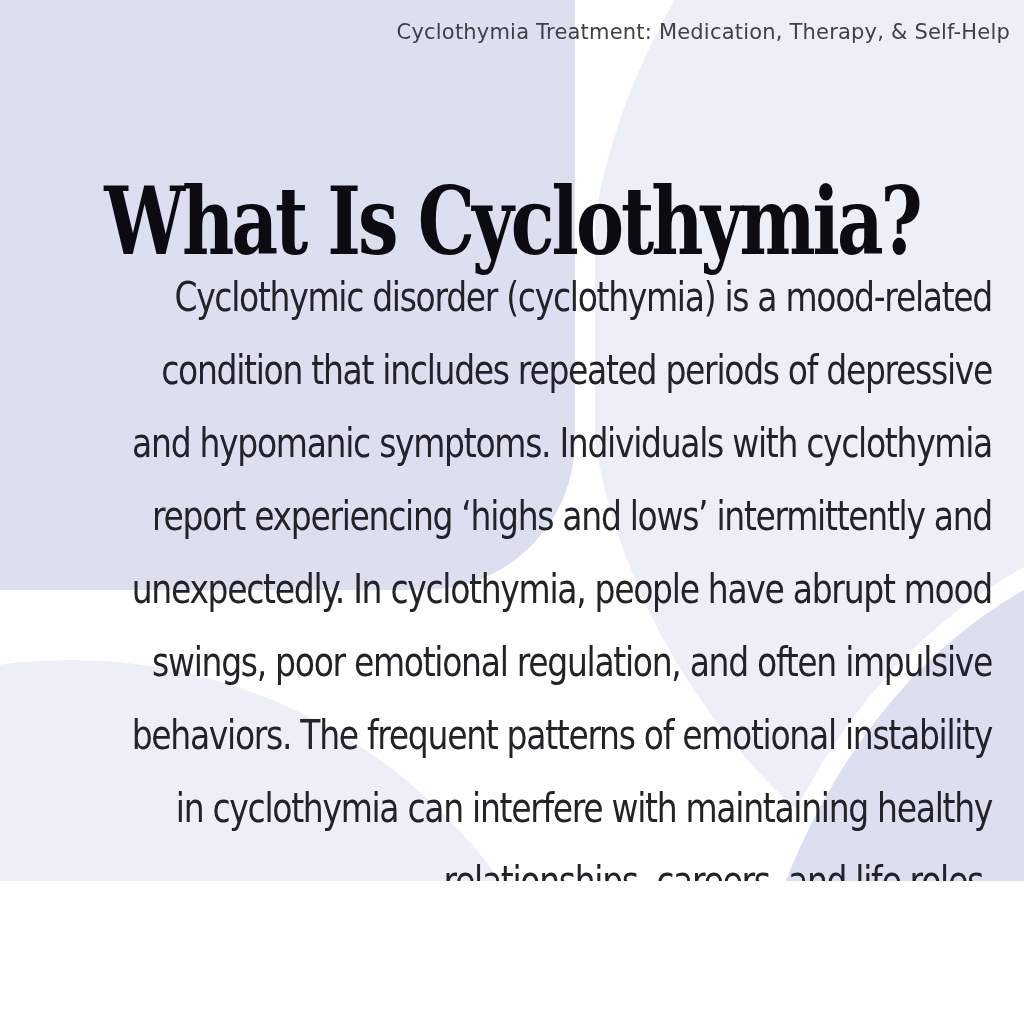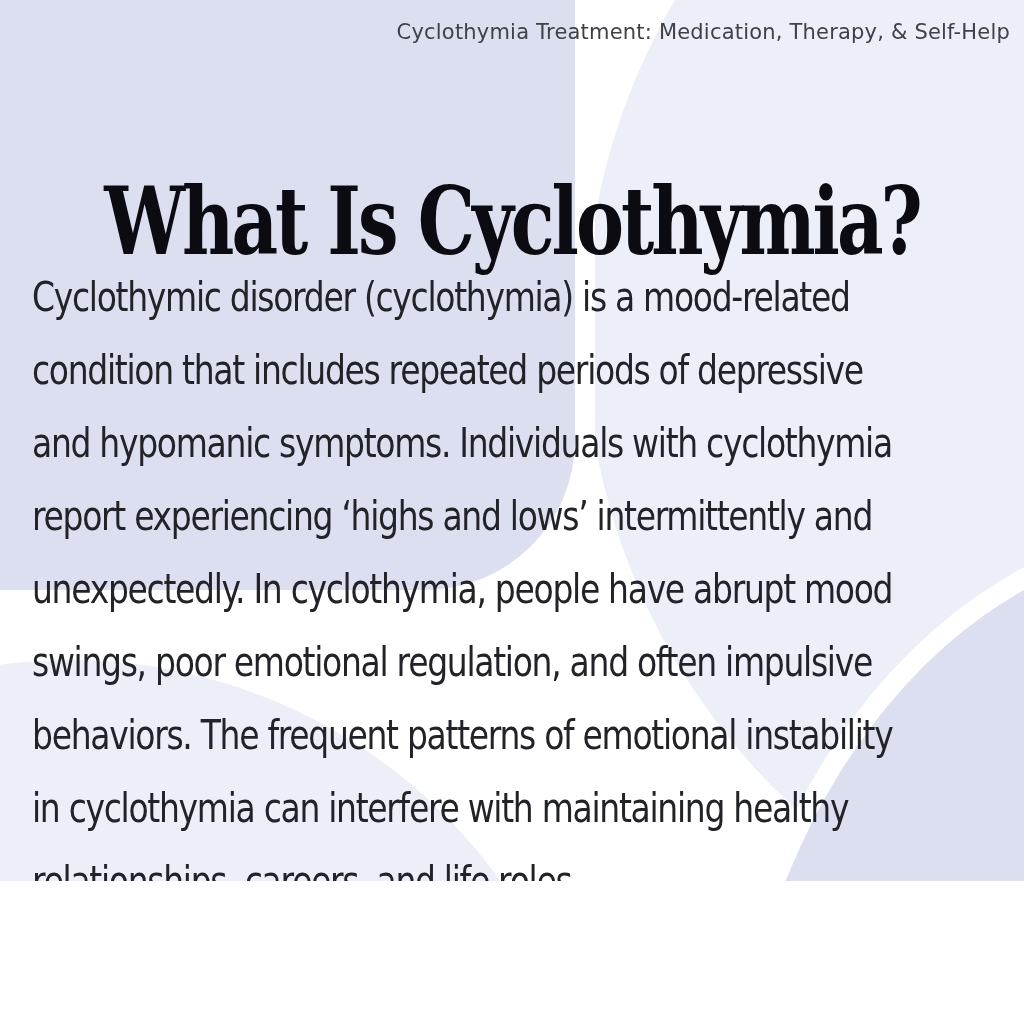--- a/index.html
+++ b/index.html
@@ -42,21 +42,21 @@
   .page-title{
     position:absolute;top:118px;left:0;width:1024px;z-index:5;
     text-align:center;white-space:nowrap;
     font-family:"DejaVu Serif","Liberation Serif",serif;
     font-weight:bold;font-size:72px;letter-spacing:-3px;
     transform:scaleY(1.3);transform-origin:center top;
     color:var(--title,#0b0b11);
   }
   .body-paragraph{
     position:absolute;top:260px;left:32px;right:32px;z-index:5;
-    display:flex;flex-direction:column;align-items:flex-start;
+    display:flex;flex-direction:column;align-items:flex-end;
   }
   .body-line{
     height:73px;line-height:73px;white-space:nowrap;
     font-size:33px;letter-spacing:-1.3px;
     transform:scaleY(1.25);transform-origin:center center;
     color:var(--text-dark,#222328);
   }
   
   .logo{
     position:absolute;left:12px;top:960px;z-index:5;

